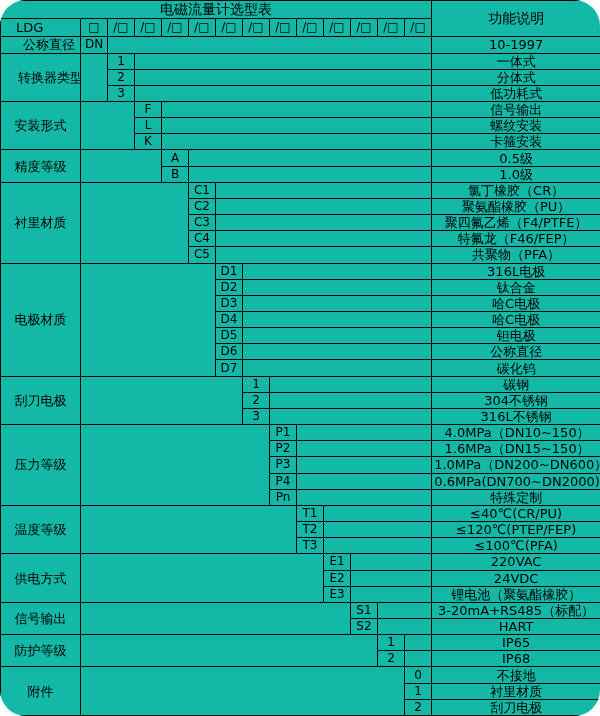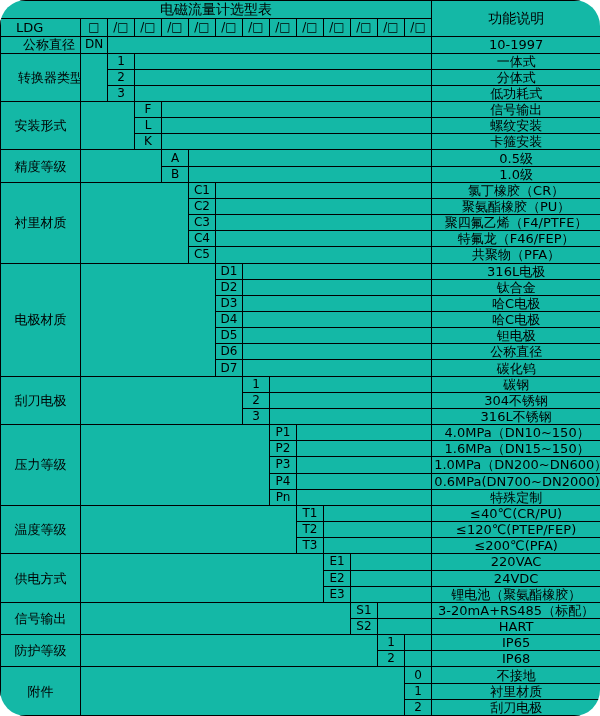--- a/index.html
+++ b/index.html
@@ -237,21 +237,21 @@
           <td class="desc">≤40℃(CR/PU)</td>
         </tr>
         <tr>
           <td class="code">T2</td>
           <td class="empty" colspan="4"></td>
           <td class="desc">≤120℃(PTEP/FEP)</td>
         </tr>
         <tr>
           <td class="code">T3</td>
           <td class="empty" colspan="4"></td>
-          <td class="desc">≤200℃(PFA)</td>
+          <td class="desc">≤100℃(PFA)</td>
         </tr>
         <tr>
           <td class="cat" rowspan="3">供电方式</td>
           <td class="empty" rowspan="3" colspan="9"></td>
           <td class="code">E1</td>
           <td class="empty" colspan="3"></td>
           <td class="desc">220VAC</td>
         </tr>
         <tr>
           <td class="code">E2</td>

